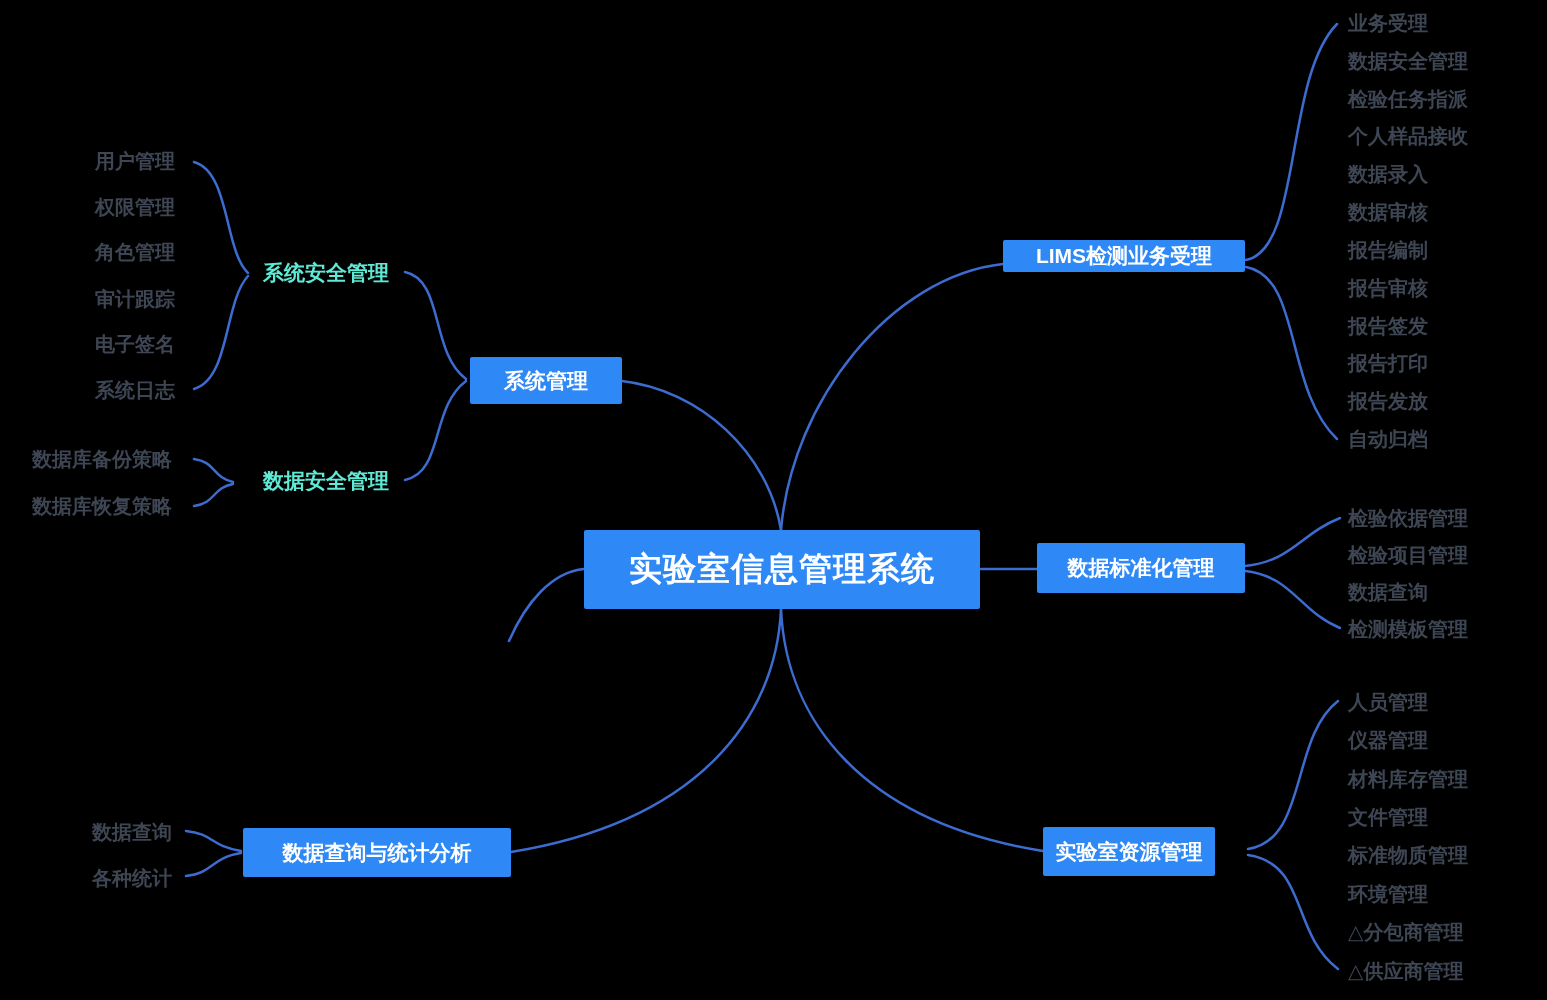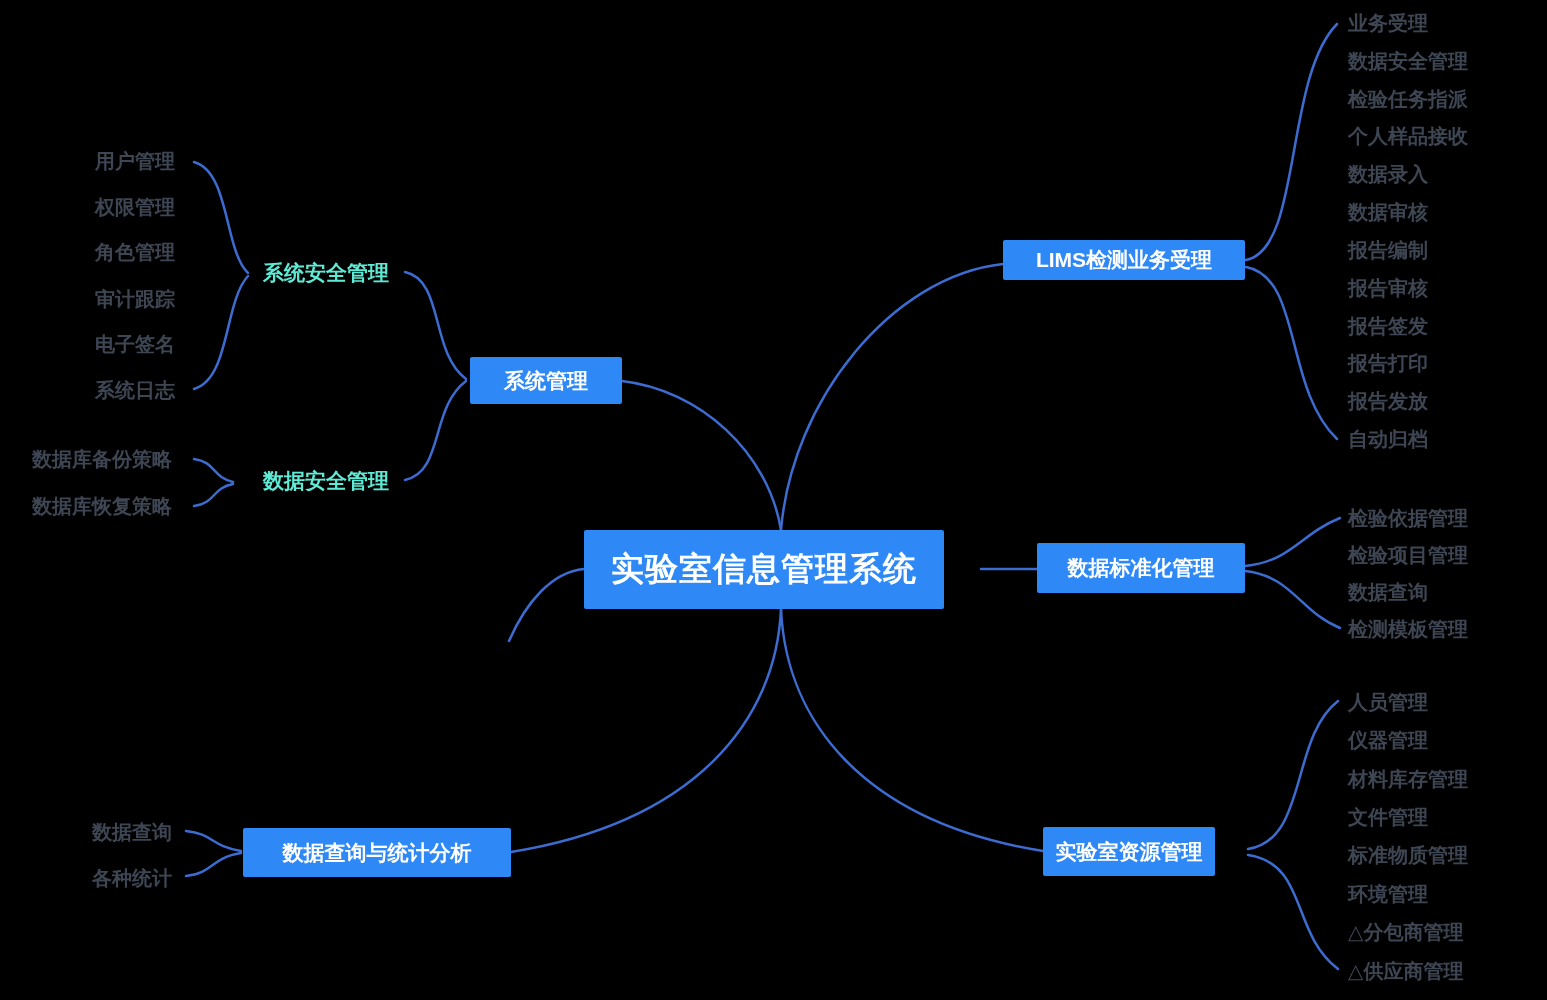--- a/index.html
+++ b/index.html
@@ -60,24 +60,24 @@
     <path d="M 1245 566 C 1292 561 1300 534 1340 518"></path>
     <path d="M 1245 571 C 1292 576 1300 612 1340 628"></path>
 
     <path d="M 1248 849 C 1308 840 1290 738 1338 701"></path>
     <path d="M 1248 855 C 1308 864 1290 932 1338 969"></path>
 
     <path d="M 186 831 C 214 834 210 846 241 851"></path>
     <path d="M 186 876 C 214 873 210 858 241 853"></path>
   </svg>
 
-  <div class="box central" style="left:584px;top:530px;width:360px;height:79px">实验室信息管理系统</div>
+  <div class="box central" style="left:584px;top:530px;width:396px;height:79px">实验室信息管理系统</div>
 
   <div class="box" style="left:470px;top:357px;width:152px;height:47px">系统管理</div>
-  <div class="box" style="left:1003px;top:240px;width:242px;height:40px">LIMS检测业务受理</div>
+  <div class="box" style="left:1003px;top:240px;width:242px;height:32px">LIMS检测业务受理</div>
   <div class="box" style="left:1037px;top:543px;width:208px;height:50px">数据标准化管理</div>
   <div class="box" style="left:1043px;top:827px;width:172px;height:49px">实验室资源管理</div>
   <div class="box" style="left:243px;top:828px;width:268px;height:49px">数据查询与统计分析</div>
 
   <div class="subnode" style="left:263px;top:261px">系统安全管理</div>
   <div class="subnode" style="left:263px;top:469px">数据安全管理</div>
 
   <div class="leaf" style="left:95px;top:150px">用户管理</div>
   <div class="leaf" style="left:95px;top:196px">权限管理</div>
   <div class="leaf" style="left:95px;top:241px">角色管理</div>

